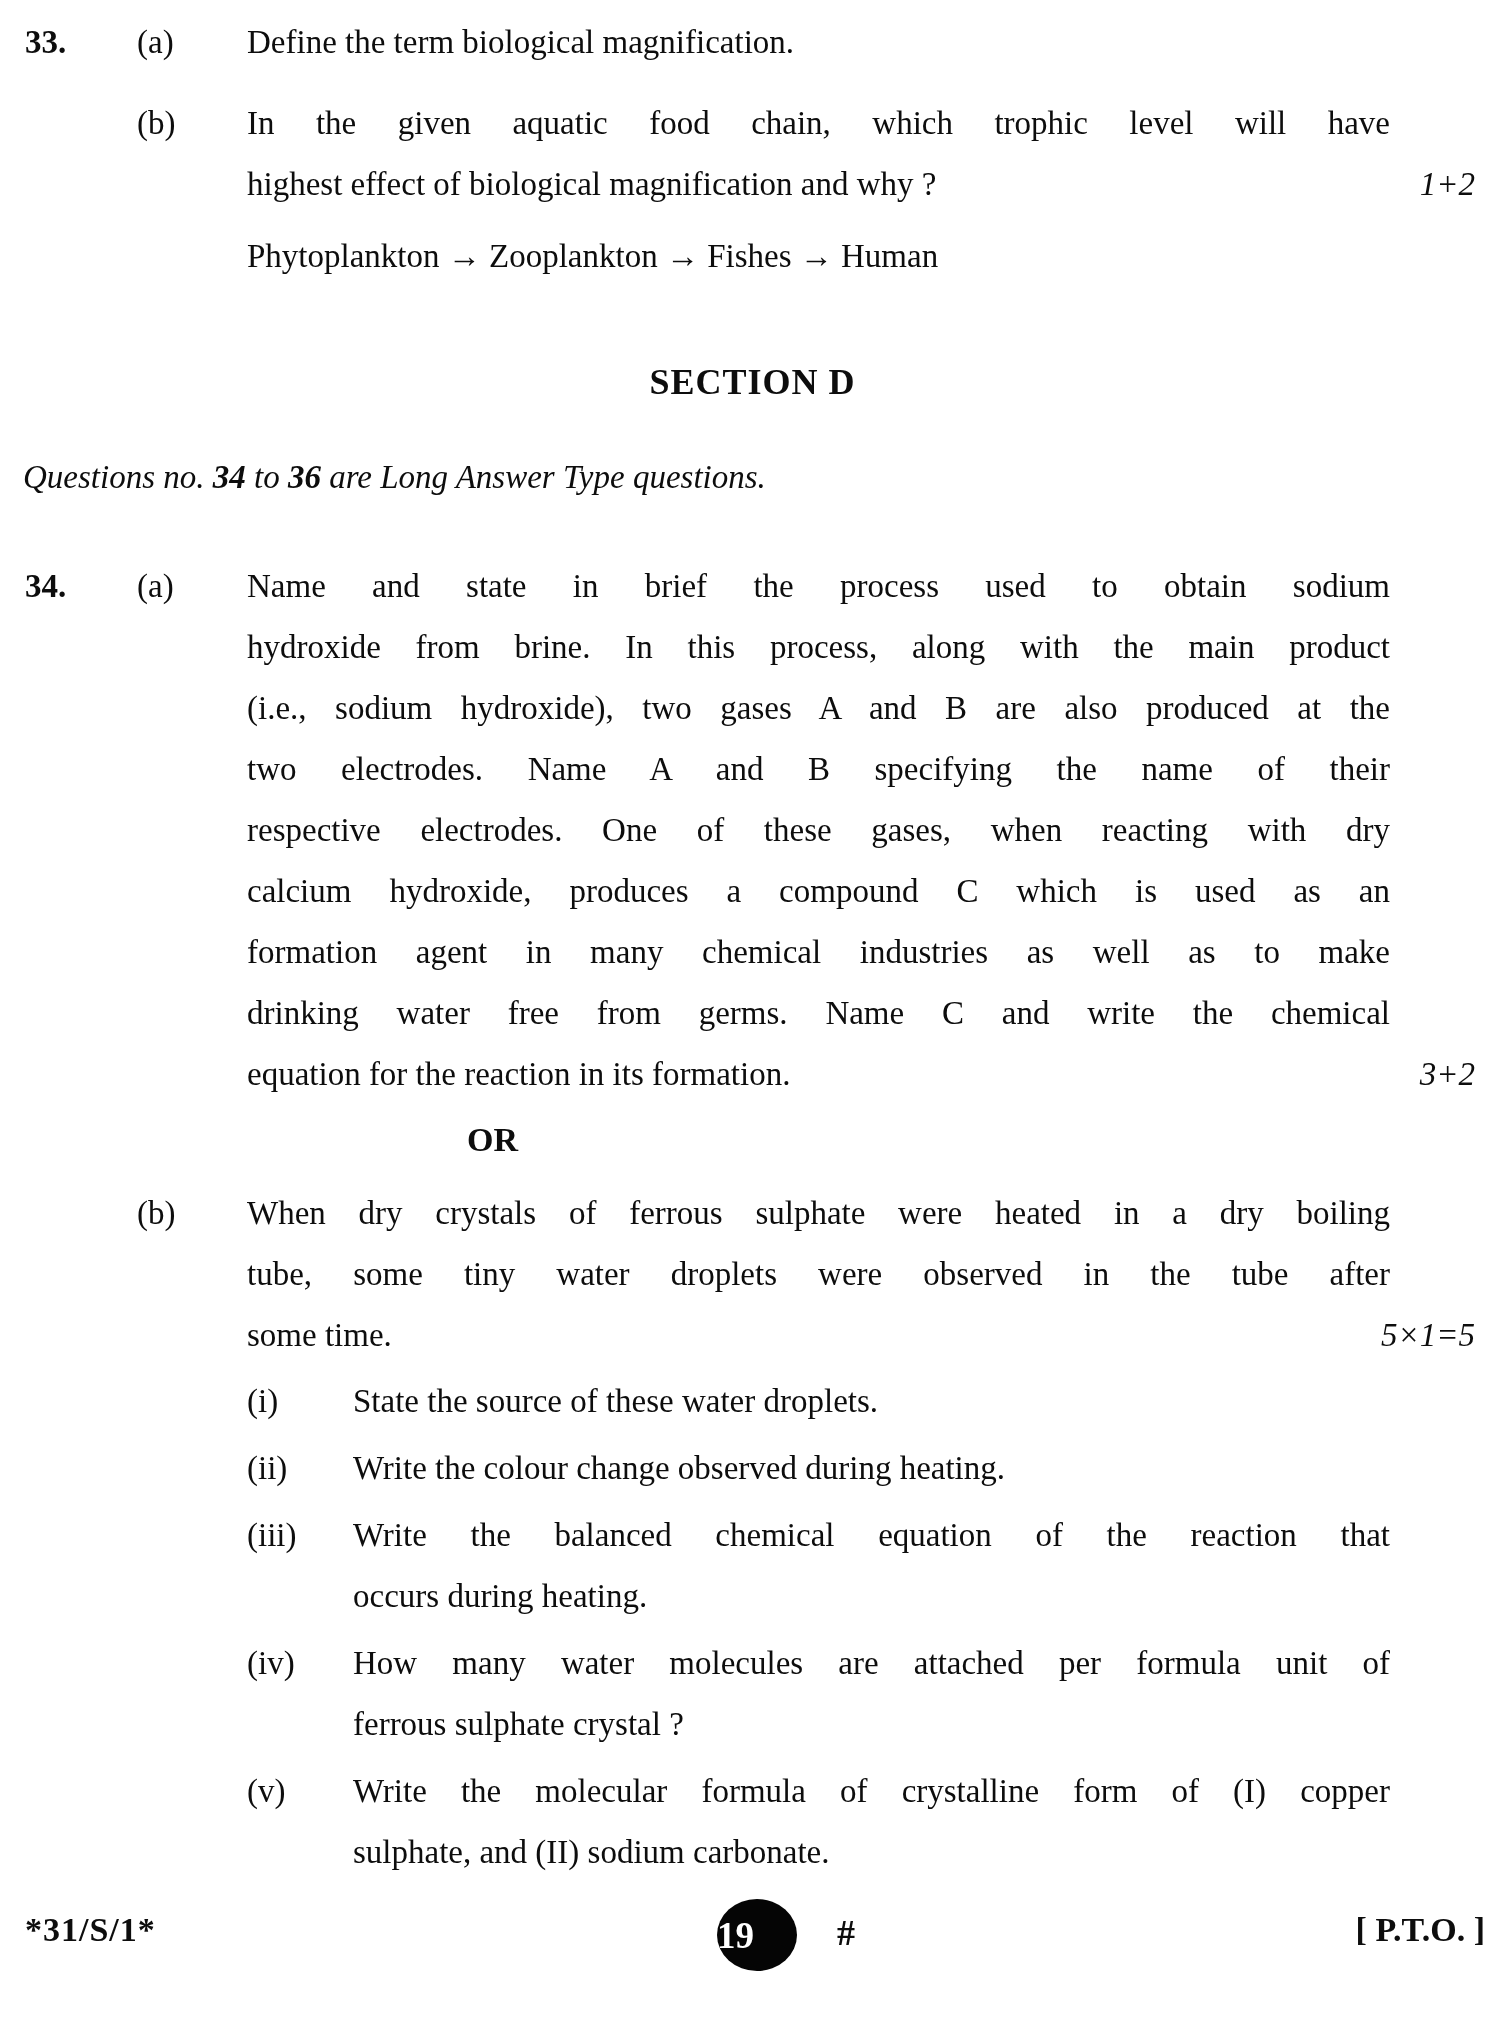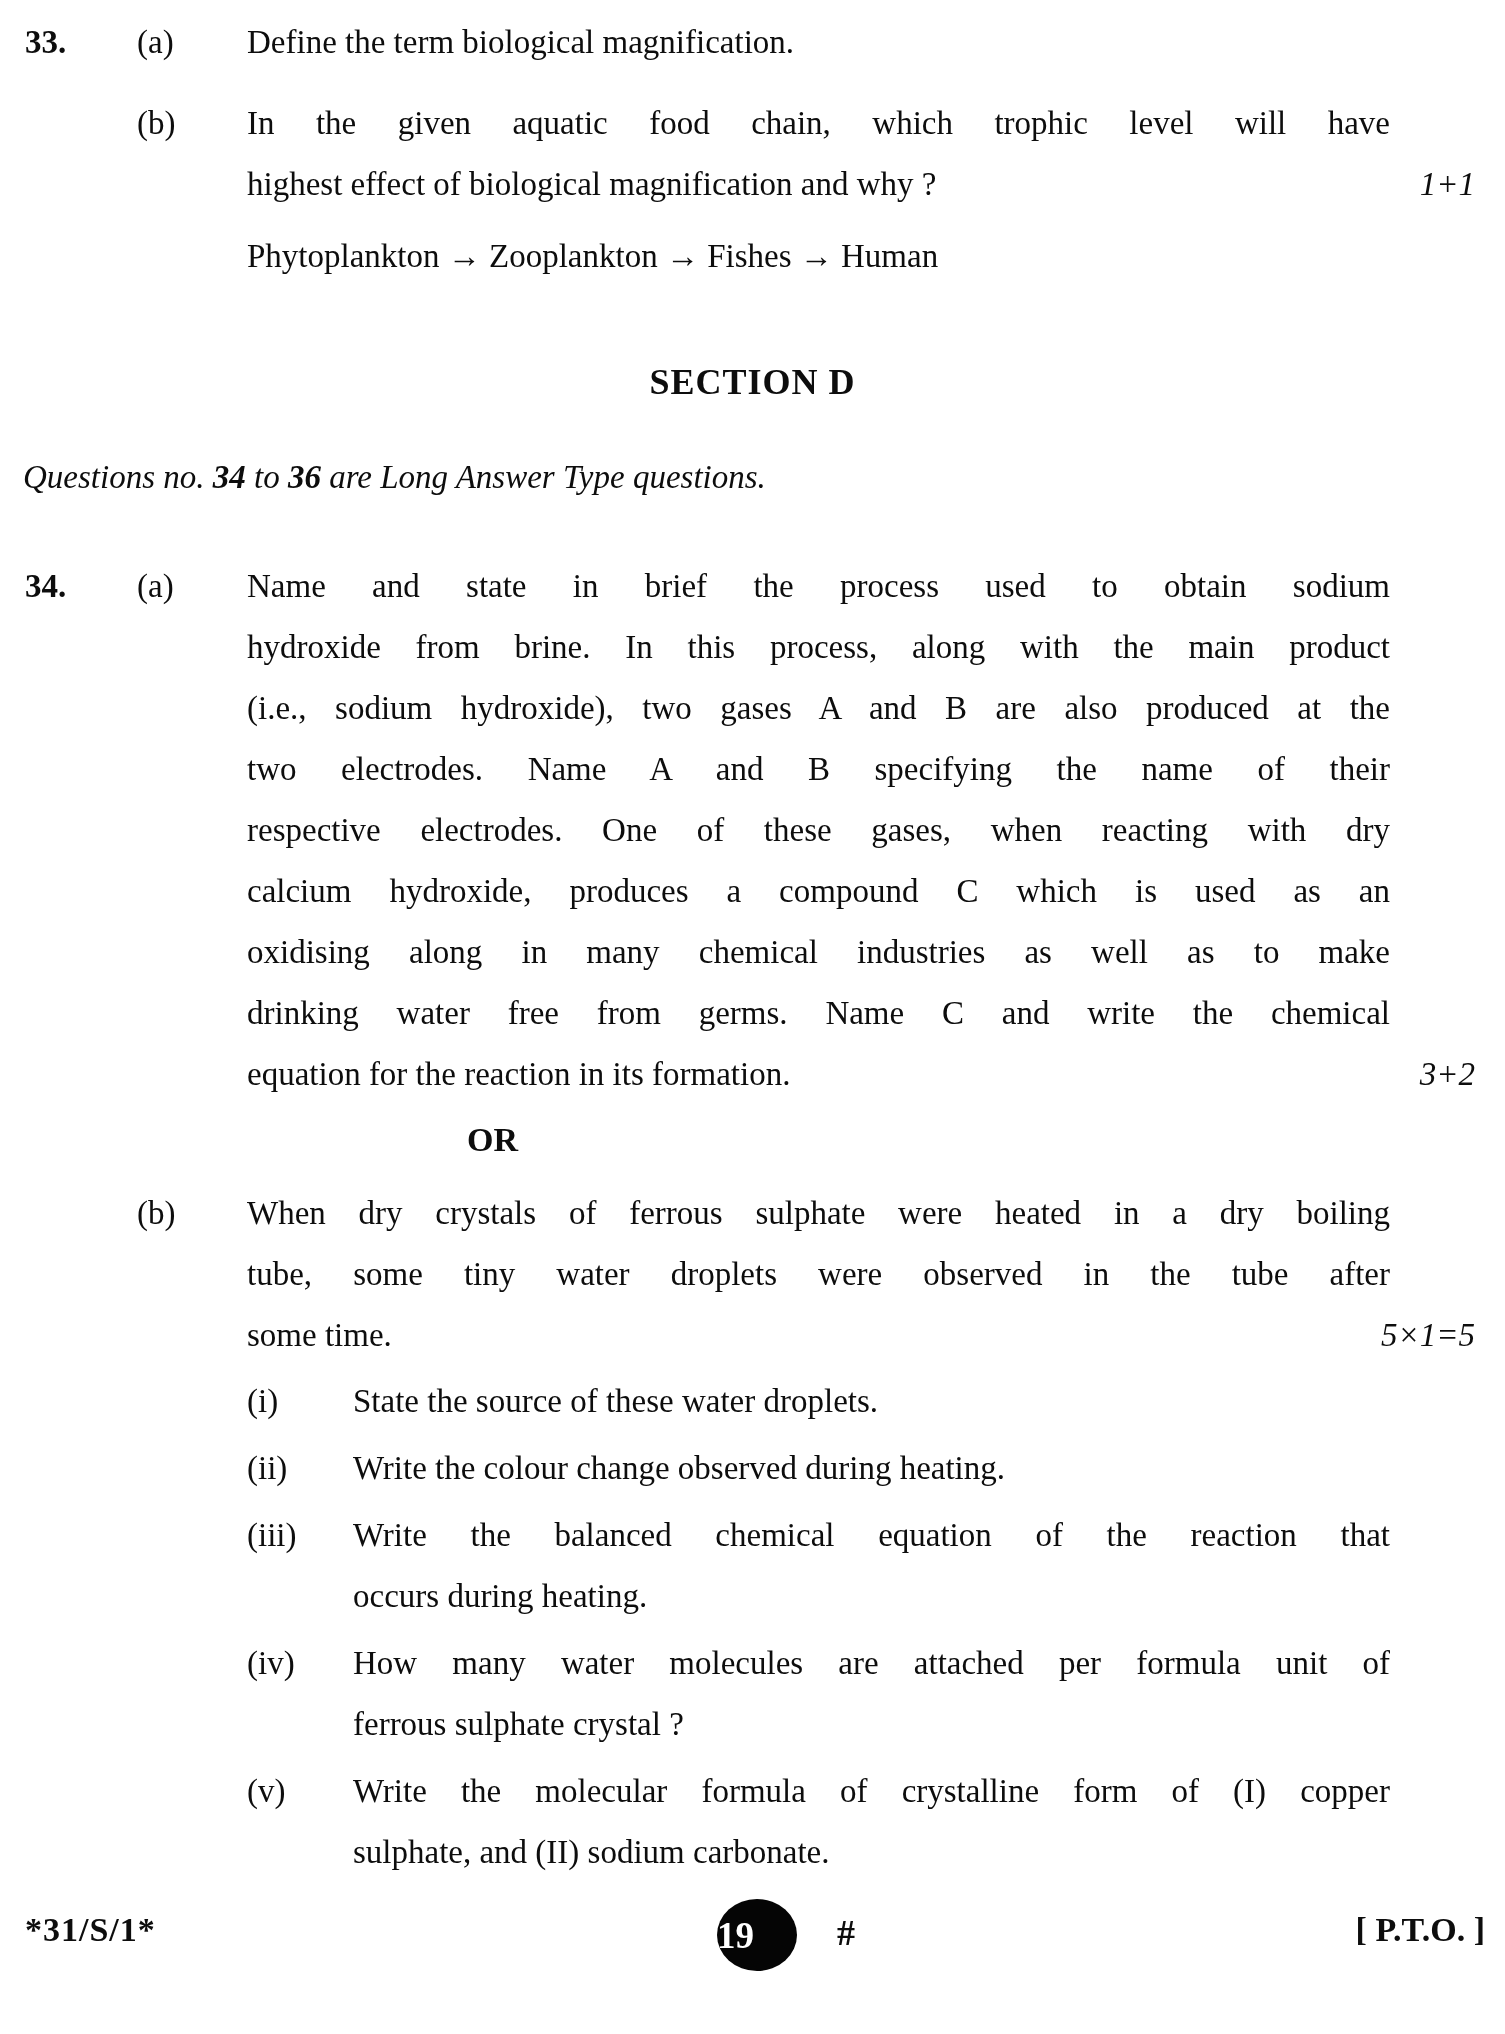--- a/index.html
+++ b/index.html
@@ -56,21 +56,21 @@
         <div class="line">Define the term biological magnification.</div>
       </div>
     </div>
     <div class="q-row rowb">
       <div class="qnum"></div>
       <div class="plabel">(b)</div>
       <div class="qtext">
         <div class="line just">In the given aquatic food chain, which trophic level will have</div>
         <div class="line">
           <span>highest effect of biological magnification and why ?</span>
-          <span class="marks">1+1</span>
+          <span class="marks">1+2</span>
         </div>
         <div class="line chain">Phytoplankton → Zooplankton → Fishes → Human</div>
       </div>
     </div>
   </div>
 
   <div class="section-heading">SECTION D</div>
 
   <div class="instruction"><span>Questions no. </span><span class="b">34</span><span> to </span><span class="b">36</span><span> are Long Answer Type questions.</span></div>
 
@@ -78,21 +78,21 @@
     <div class="q-row">
       <div class="qnum">34.</div>
       <div class="plabel">(a)</div>
       <div class="qtext">
         <div class="line just">Name and state in brief the process used to obtain sodium</div>
         <div class="line just">hydroxide from brine. In this process, along with the main product</div>
         <div class="line just">(i.e., sodium hydroxide), two gases A and B are also produced at the</div>
         <div class="line just">two electrodes. Name A and B specifying the name of their</div>
         <div class="line just">respective electrodes. One of these gases, when reacting with dry</div>
         <div class="line just">calcium hydroxide, produces a compound C which is used as an</div>
-        <div class="line just">oxidising along in many chemical industries as well as to make</div>
+        <div class="line just">formation agent in many chemical industries as well as to make</div>
         <div class="line just">drinking water free from germs. Name C and write the chemical</div>
         <div class="line">
           <span>equation for the reaction in its formation.</span>
           <span class="marks">3+2</span>
         </div>
       </div>
     </div>
 
     <div class="or">OR</div>
 

